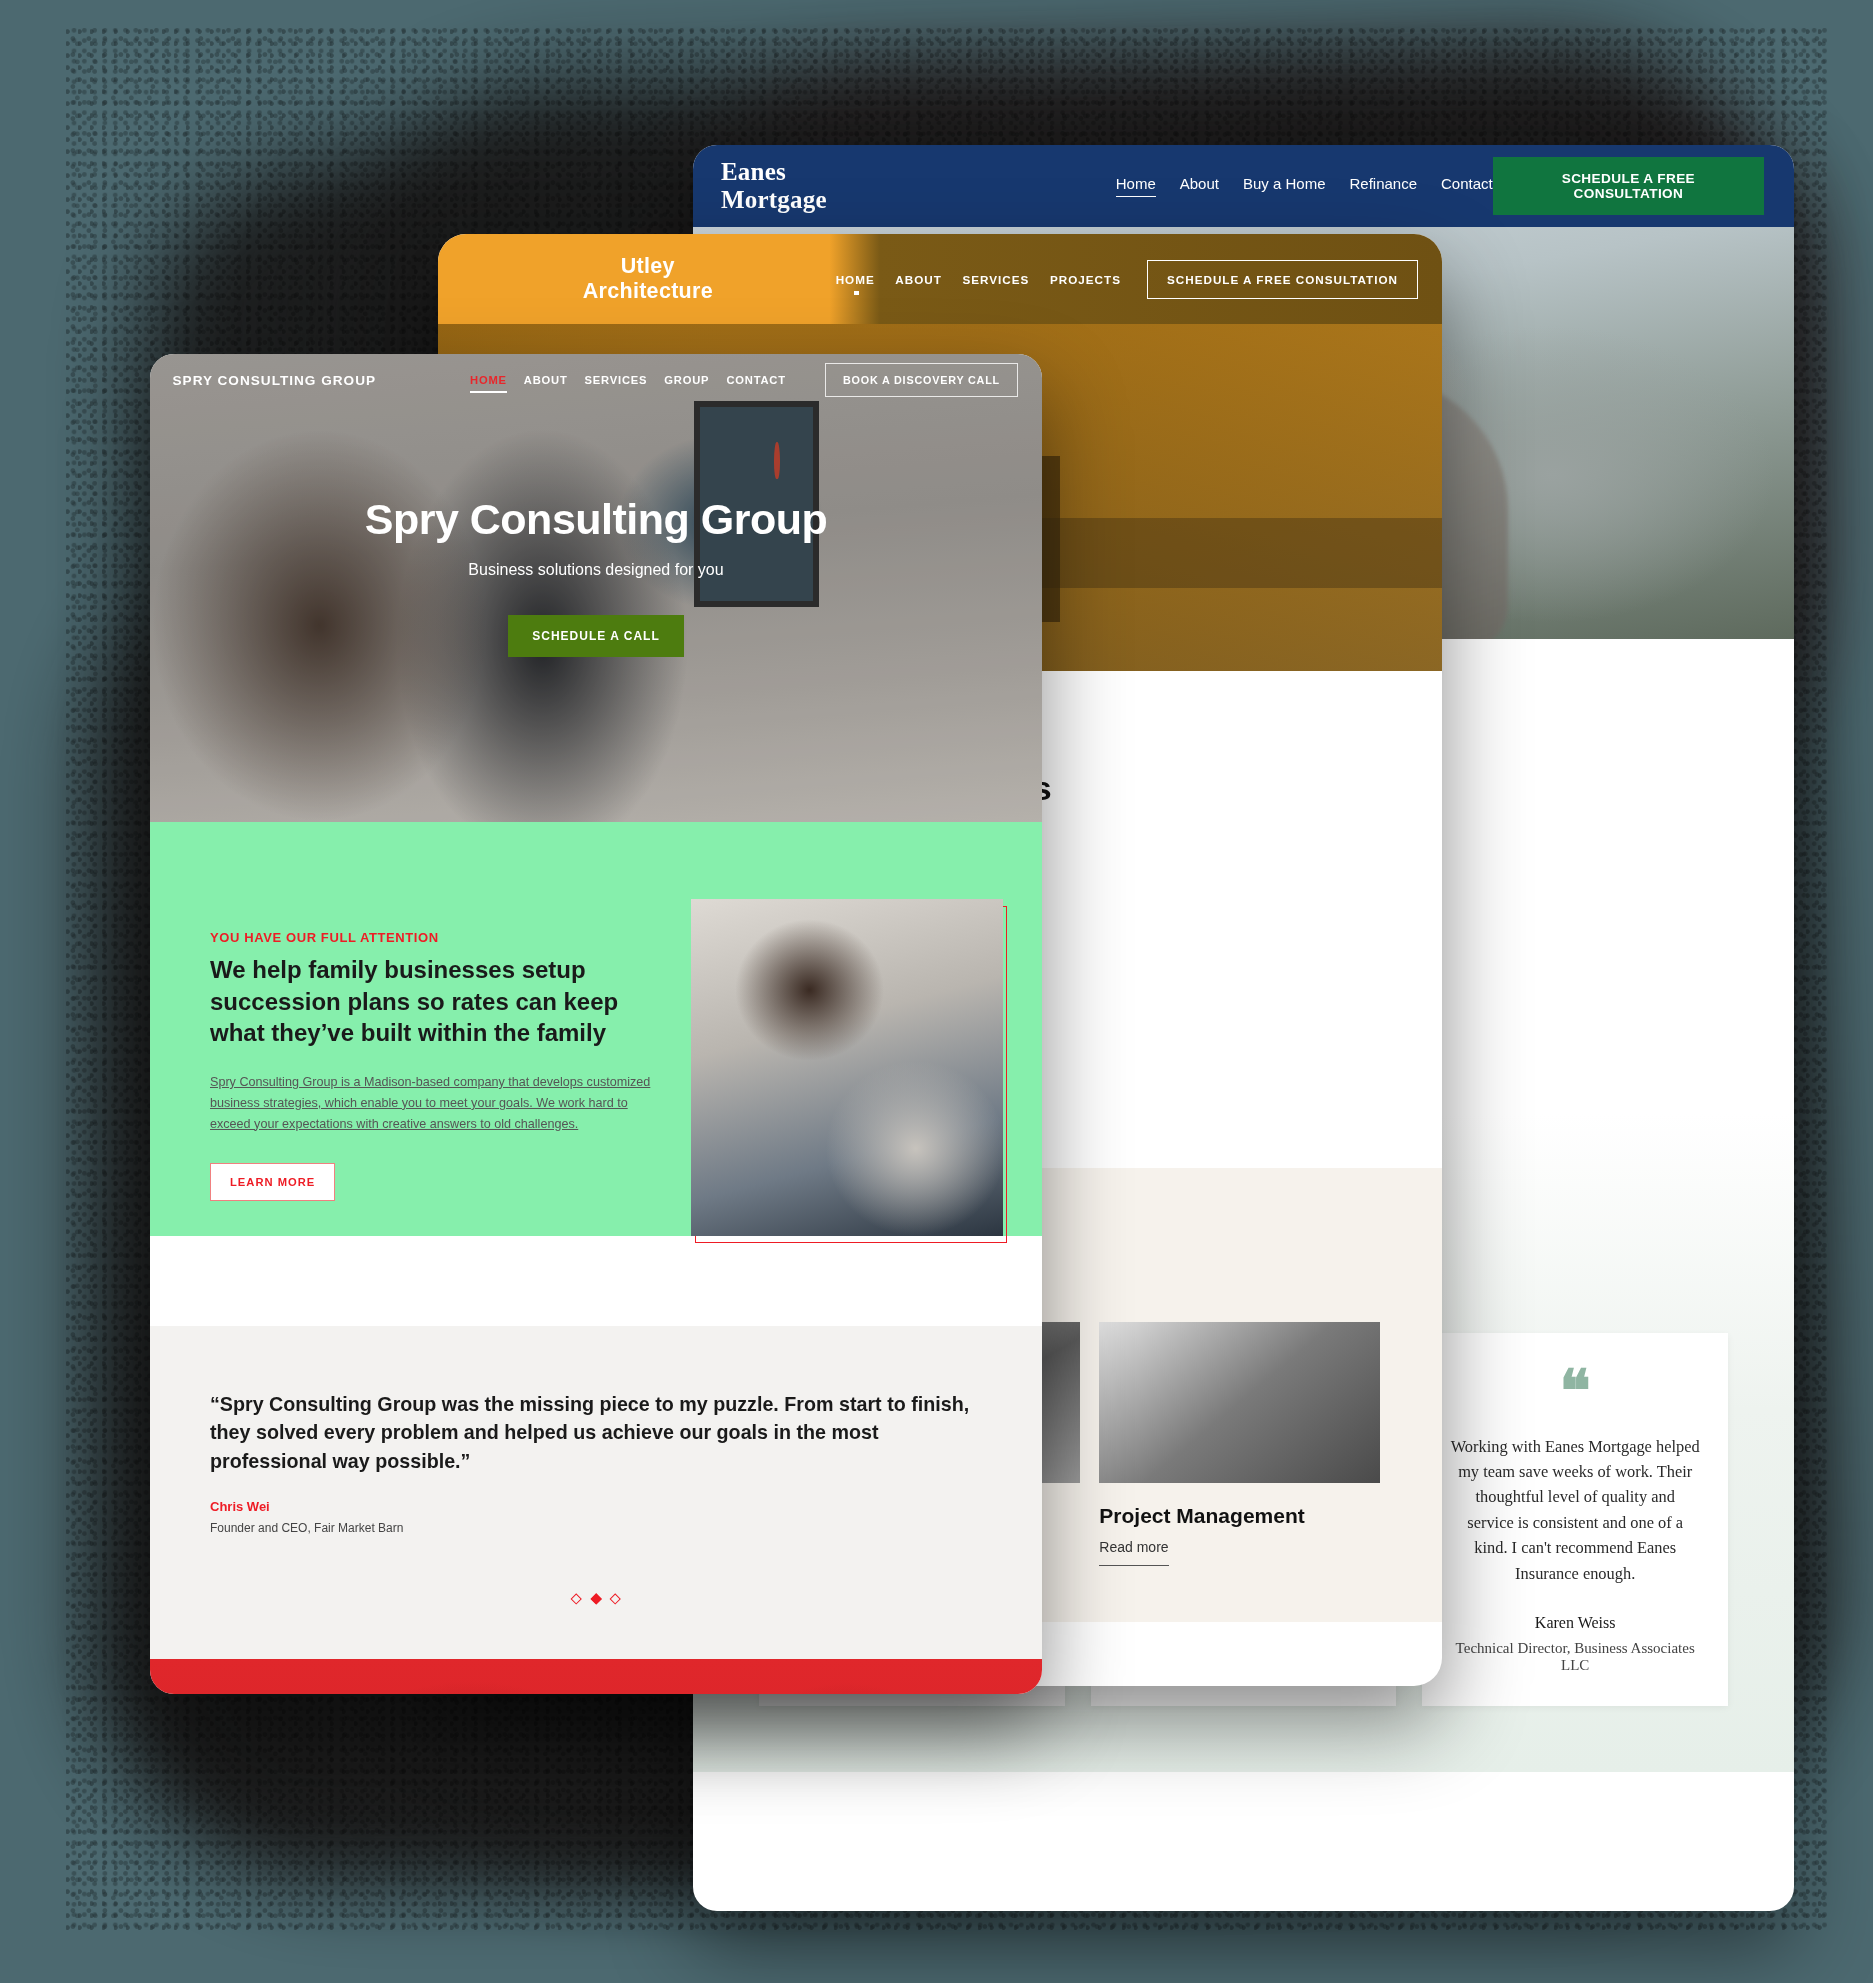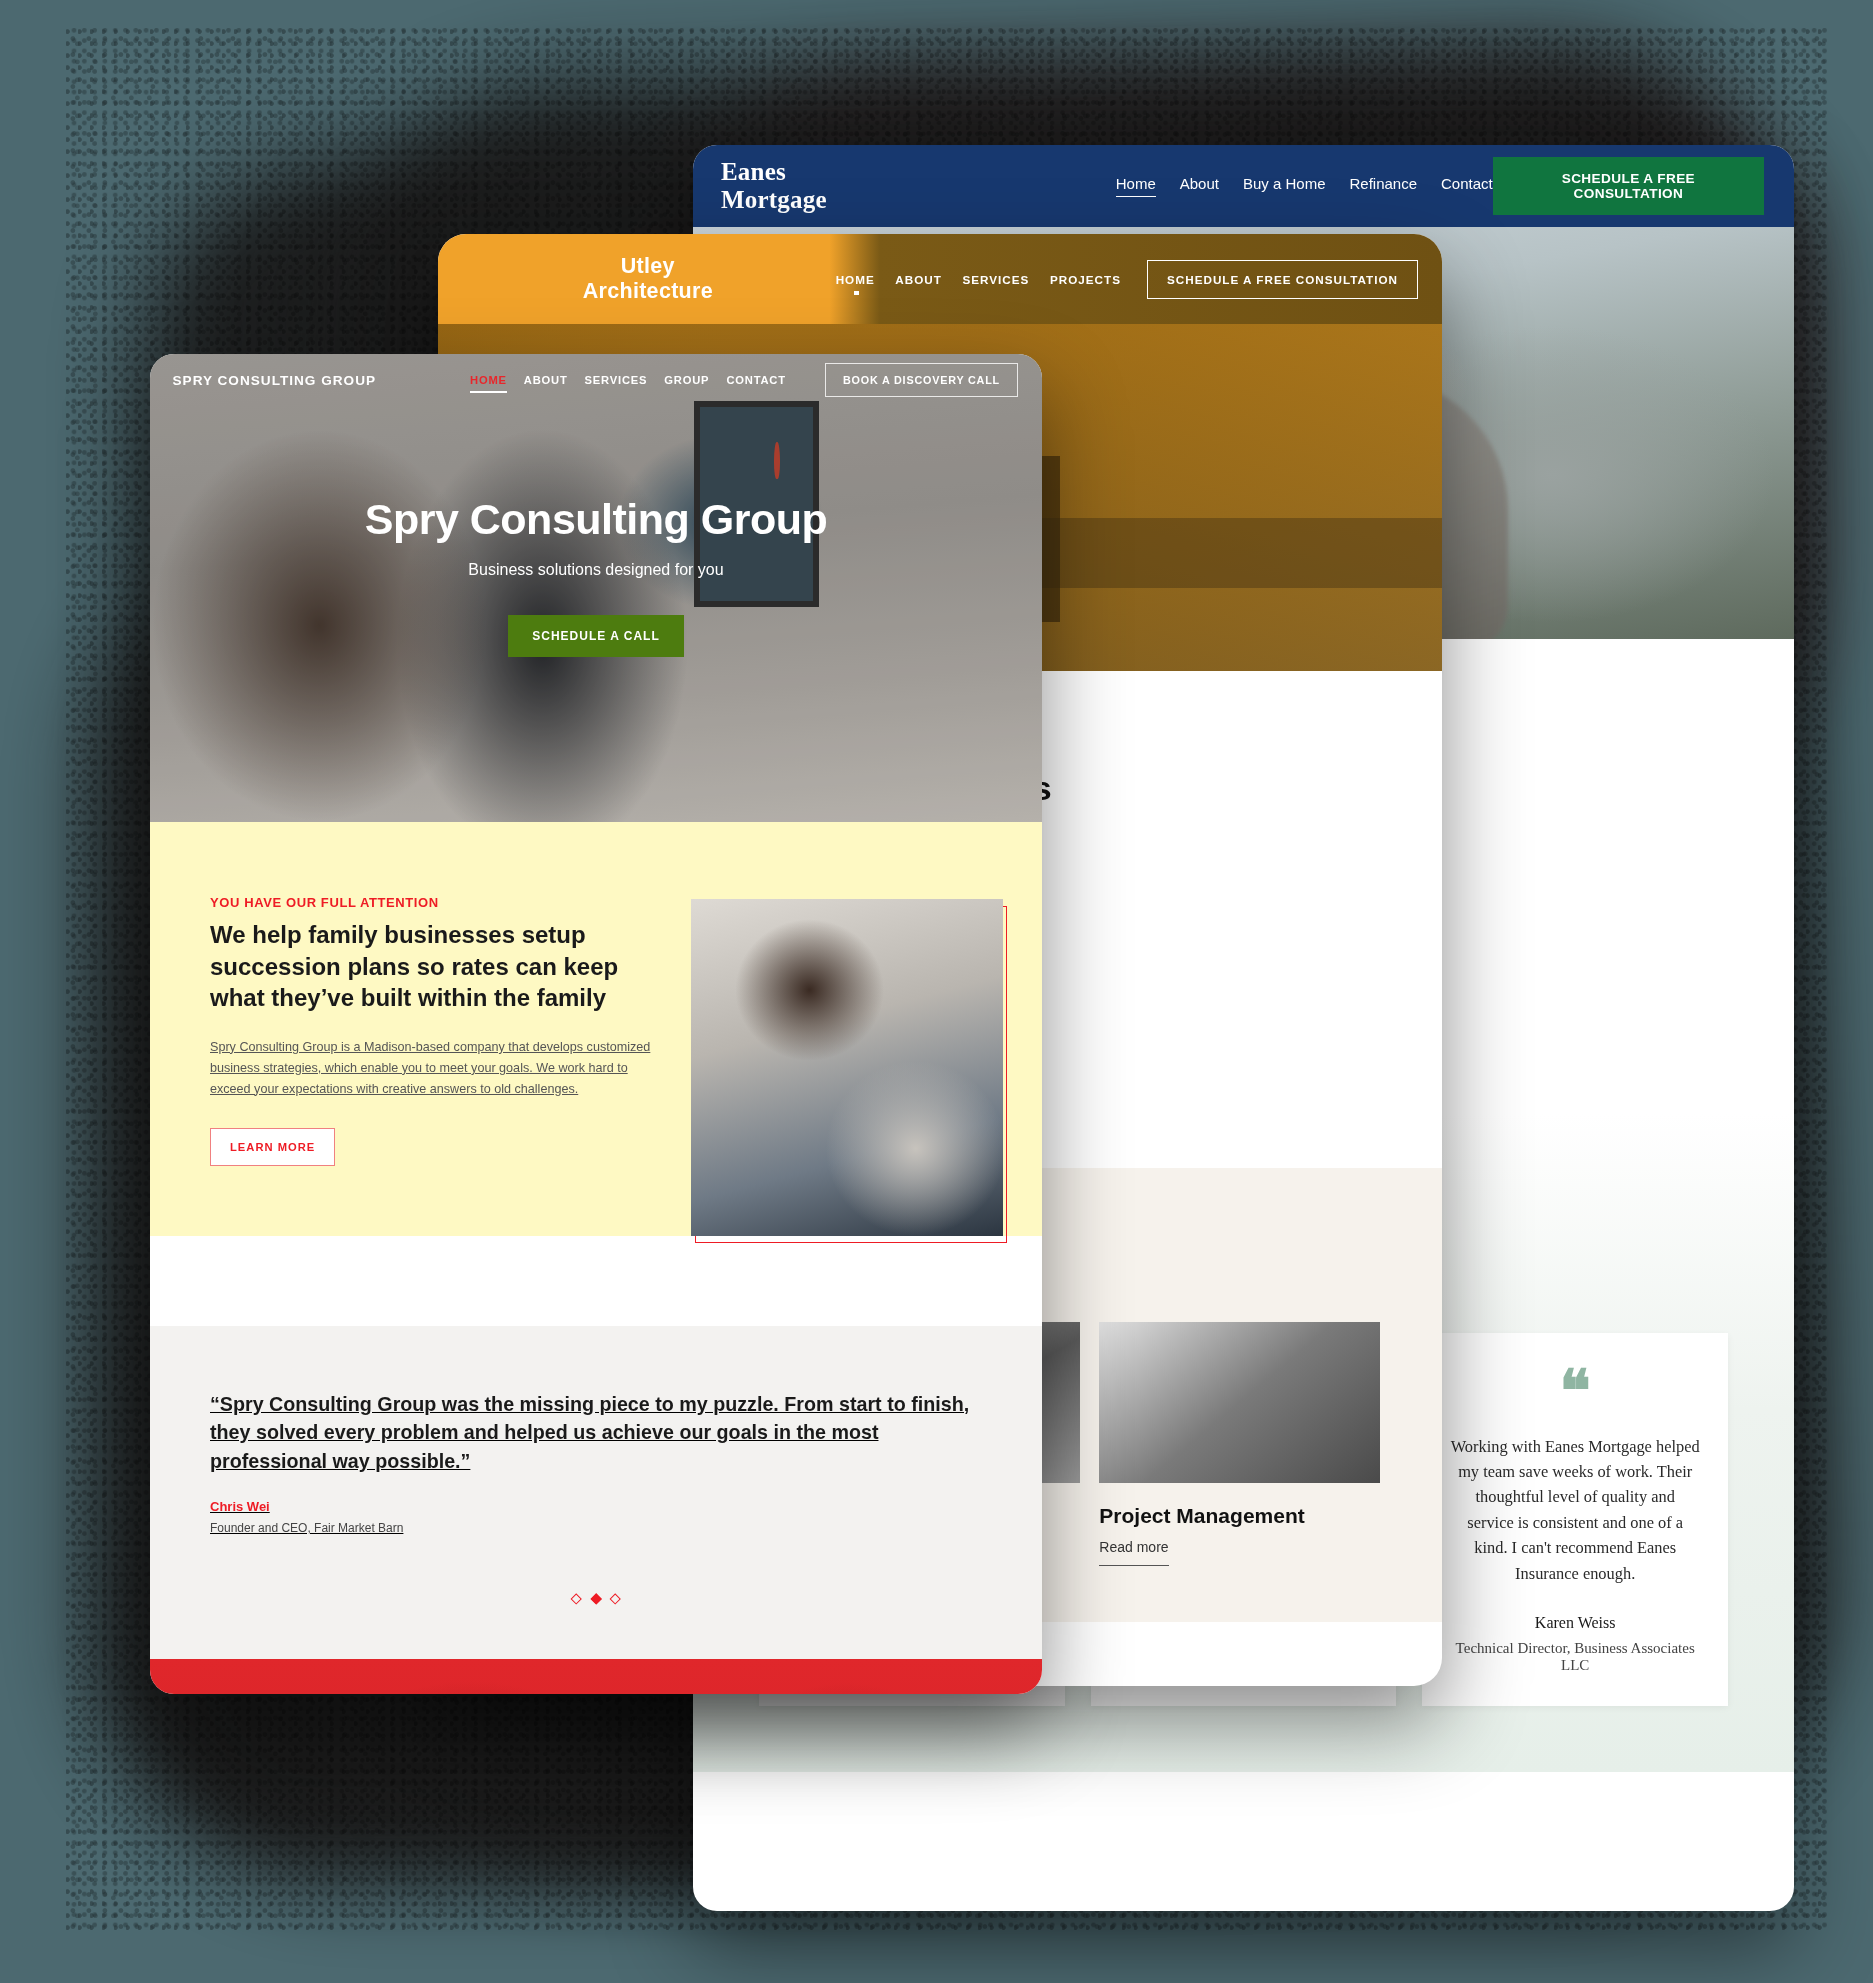--- a/index.html
+++ b/index.html
@@ -270,21 +270,21 @@
   .spry-hero .htext { position: absolute; left: 0; right: 0; top: 141px; text-align: center; z-index: 3; }
   .spry-hero .h1 {
     color: #fff; font-size: 43px; font-weight: 800; letter-spacing: -0.5px;
   }
   .spry-hero .h2 { color: #fff; font-size: 16px; margin-top: 17px; }
   .spry-hero .hbtn {
     margin-top: 36px; background: #4d7c0f; color: #fff; border: 0;
     font-size: 12px; font-weight: 700; letter-spacing: 1px;
     padding: 14px 24px; cursor: pointer;
   }
-  .spry-body { display: flex; gap: 37px; padding: 73px 39px 0 60px; background: #fef9c3; }
+  .spry-body { display: flex; gap: 37px; padding: 73px 39px 0 60px; background: #86efac; align-items: center; }
   .spry-left { width: 56%; }
   .spry-eyebrow {
     color: #ee1c25; font-size: 13px; font-weight: 700; letter-spacing: 0.6px;
     text-transform: uppercase;
   }
   .spry-h2 { font-size: 24px; line-height: 1.3; font-weight: 800; color: #1a1a1a; margin-top: 9.4px; }
   .spry-p { font-size: 12.6px; line-height: 1.66; color: #555; margin-top: 24px; text-decoration: underline; }
   .spry-learn {
     margin-top: 28px; border: 1.4px solid #f08080; background: #fff; color: #ee1c25;
     font-size: 11.2px; font-weight: 700; letter-spacing: 1px;
@@ -294,21 +294,21 @@
   .spry-photo-wrap { position: relative; width: 100%; height: 337px; }
   .spry-photo-wrap .border { position: absolute; left: 3.7px; top: 7.5px; right: -3.7px; bottom: -7.5px; border: 1.9px solid #ee1c25; }
   .spry-photo-wrap .img {
     position: absolute; inset: 0;
     background:
       radial-gradient(ellipse 34% 30% at 38% 27%, #3a2a22 0%, rgba(58,42,34,0) 70%),
       radial-gradient(ellipse 40% 36% at 72% 74%, #c7c3bd 0%, rgba(199,195,189,0) 72%),
       linear-gradient(165deg, #dedad4 0%, #b9b5af 38%, #6f7a86 72%, #2b3540 100%);
   }
   .spry-testi {
-    margin-top: 90px; padding: 64px 60px 56px 60px; background: #f3f2f0; text-decoration: underline;
+    margin-top: 90px; padding: 64px 60px 56px 60px; background: #f3f2f0;
   }
   .spry-quote { font-size: 19.7px; line-height: 1.45; font-weight: 800; color: #1a1a1a; }
   .spry-qname { color: #ee1c25; font-size: 13px; font-weight: 700; margin-top: 24px; }
   .spry-qrole { color: #444; font-size: 12px; margin-top: 6.6px; }
   .spry-dots { display: flex; gap: 11.2px; justify-content: center; margin-top: 60px; }
   .spry-dots i {
     width: 8.4px; height: 8.4px; transform: rotate(45deg);
     border: 1.4px solid #ee1c25; display: inline-block;
   }
   .spry-dots i.on { background: #ee1c25; }

